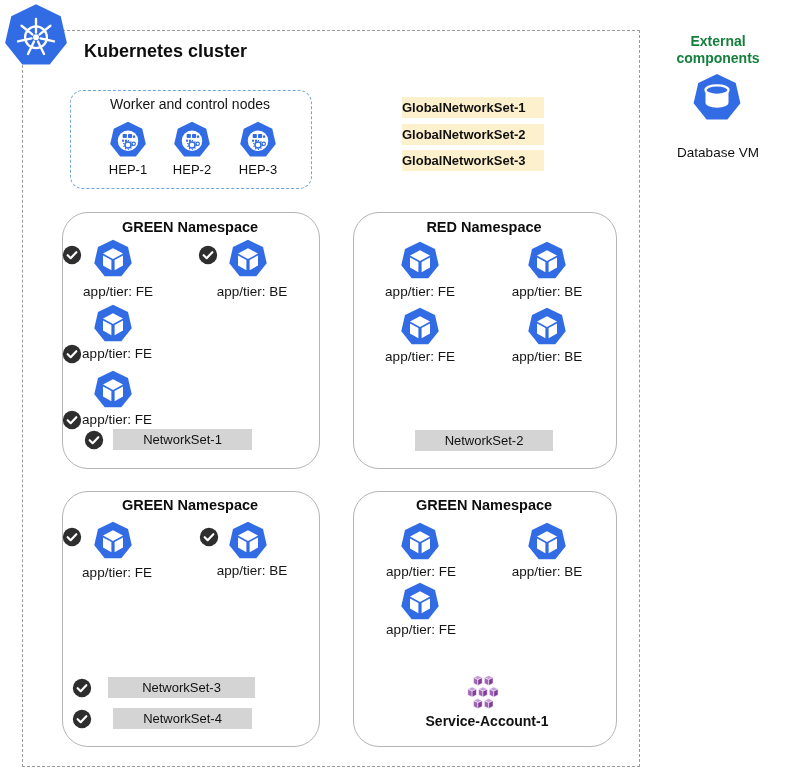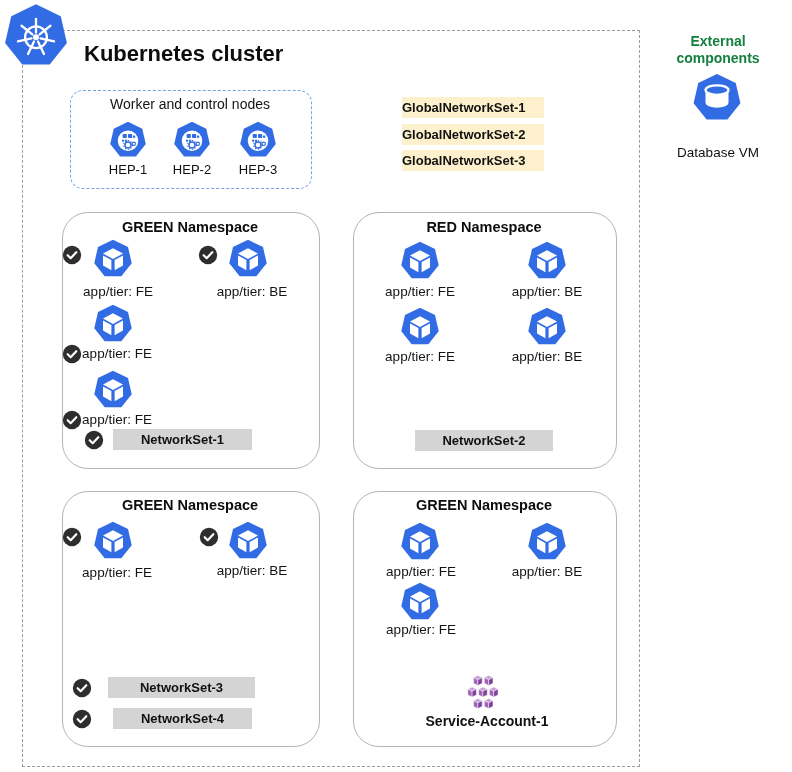--- a/index.html
+++ b/index.html
@@ -3,33 +3,33 @@
 <meta charset="utf-8">
 <style>
   html,body{margin:0;padding:0;background:#fff;}
   .canvas{
     position:relative;width:792px;height:772px;background:#fff;overflow:hidden;
     font-family:"Liberation Sans", sans-serif;color:#111;
   }
   .abs{position:absolute;}
   
   .cluster-border{left:22px;top:30px;width:616px;height:735px;border:1.5px dashed #9b9b9b;}
-  .cluster-title{left:84px;top:41px;font-size:22px;font-weight:bold;color:#0d0d0d;white-space:nowrap;}
+  .cluster-title{left:84px;top:41px;font-size:18px;font-weight:bold;color:#0d0d0d;white-space:nowrap;}
   
   .worker-box{left:70px;top:90px;width:240px;height:97px;border:1.5px dashed #74a3e3;border-radius:13px;}
   .worker-title{left:190px;top:96px;transform:translateX(-50%);font-size:14px;white-space:nowrap;color:#141414;}
   .hep-label{font-size:13px;transform:translateX(-50%);white-space:nowrap;}
   
   .gns{left:402px;width:142px;height:21px;background:#fdf0cd;font-size:13px;font-weight:bold;
        text-align:left;line-height:21px;white-space:nowrap;}
   
   .ns-box{border:1.5px solid #b5b5b5;border-radius:26px;background:#fff;}
   .ns-title{font-size:14.5px;font-weight:bold;transform:translateX(-50%);white-space:nowrap;color:#0d0d0d;}
   .pod-label{font-size:13.5px;transform:translateX(-50%);white-space:nowrap;color:#141414;}
-  .nset{height:21px;background:#d4d4d4;font-size:13px;font-weight:bold;text-align:center;
+  .nset{height:21px;background:#d4d4d4;font-size:13px;font-weight:normal;text-align:center;
         line-height:21px;white-space:nowrap;color:#111;}
   
   .ext-title{left:660px;top:33px;width:116px;text-align:center;font-size:14px;font-weight:bold;line-height:17px;color:#15803d;}
   .ext-label{font-size:13.5px;transform:translateX(-50%);white-space:nowrap;}
   .sa-label{font-size:14px;font-weight:bold;transform:translateX(-50%);white-space:nowrap;}
   .icon40{width:40px;height:40px;}
   .icon38{width:38px;height:38px;}
   .icon50{width:50px;height:50px;}
   .icon66{width:66px;height:66px;}
   .check20{width:20px;height:20px;}

